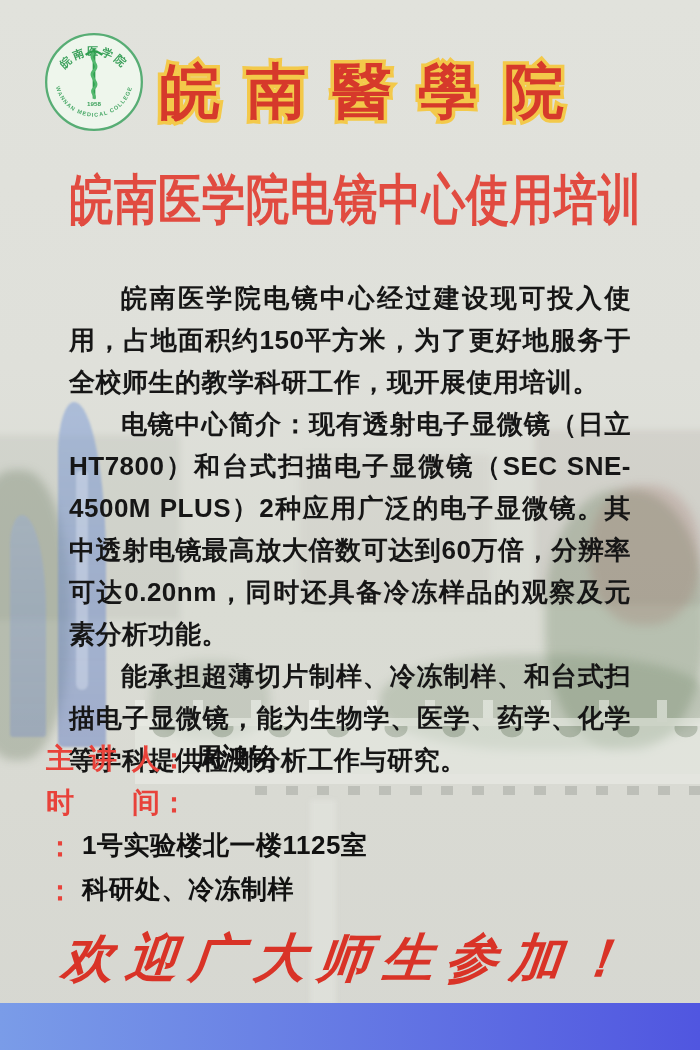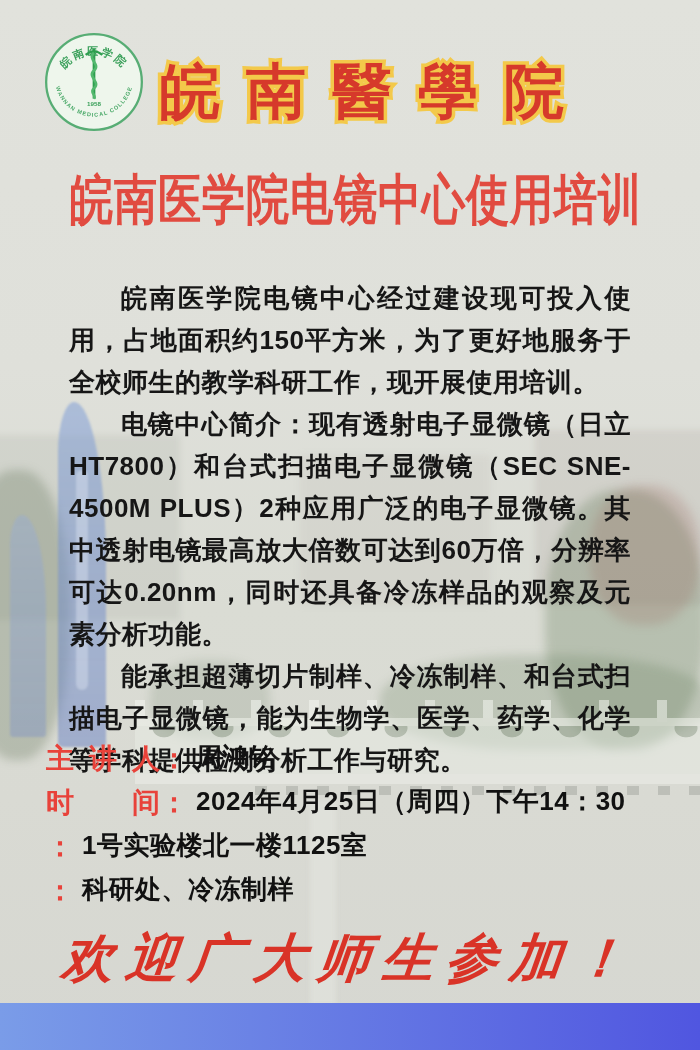--- a/index.html
+++ b/index.html
@@ -145,21 +145,20 @@
 
   <div class="details">
     <div class="drow">
       <span class="dlabel">主讲人</span>
         <span class="dcolon">：</span>
         <span class="dvalue">周鸿铭</span>
     </div>
     <div class="drow">
       <span class="dlabel">时间</span>
         <span class="dcolon">：</span>
-        <span class="dvalue">2024年4月25日（周四）下午14：30</span>
     </div>
     <div class="drow">
         <span class="dcolon">：</span>
         <span class="dvalue">1号实验楼北一楼1125室</span>
     </div>
     <div class="drow">
         <span class="dcolon">：</span>
         <span class="dvalue">科研处、冷冻制样</span>
     </div>
   </div>

